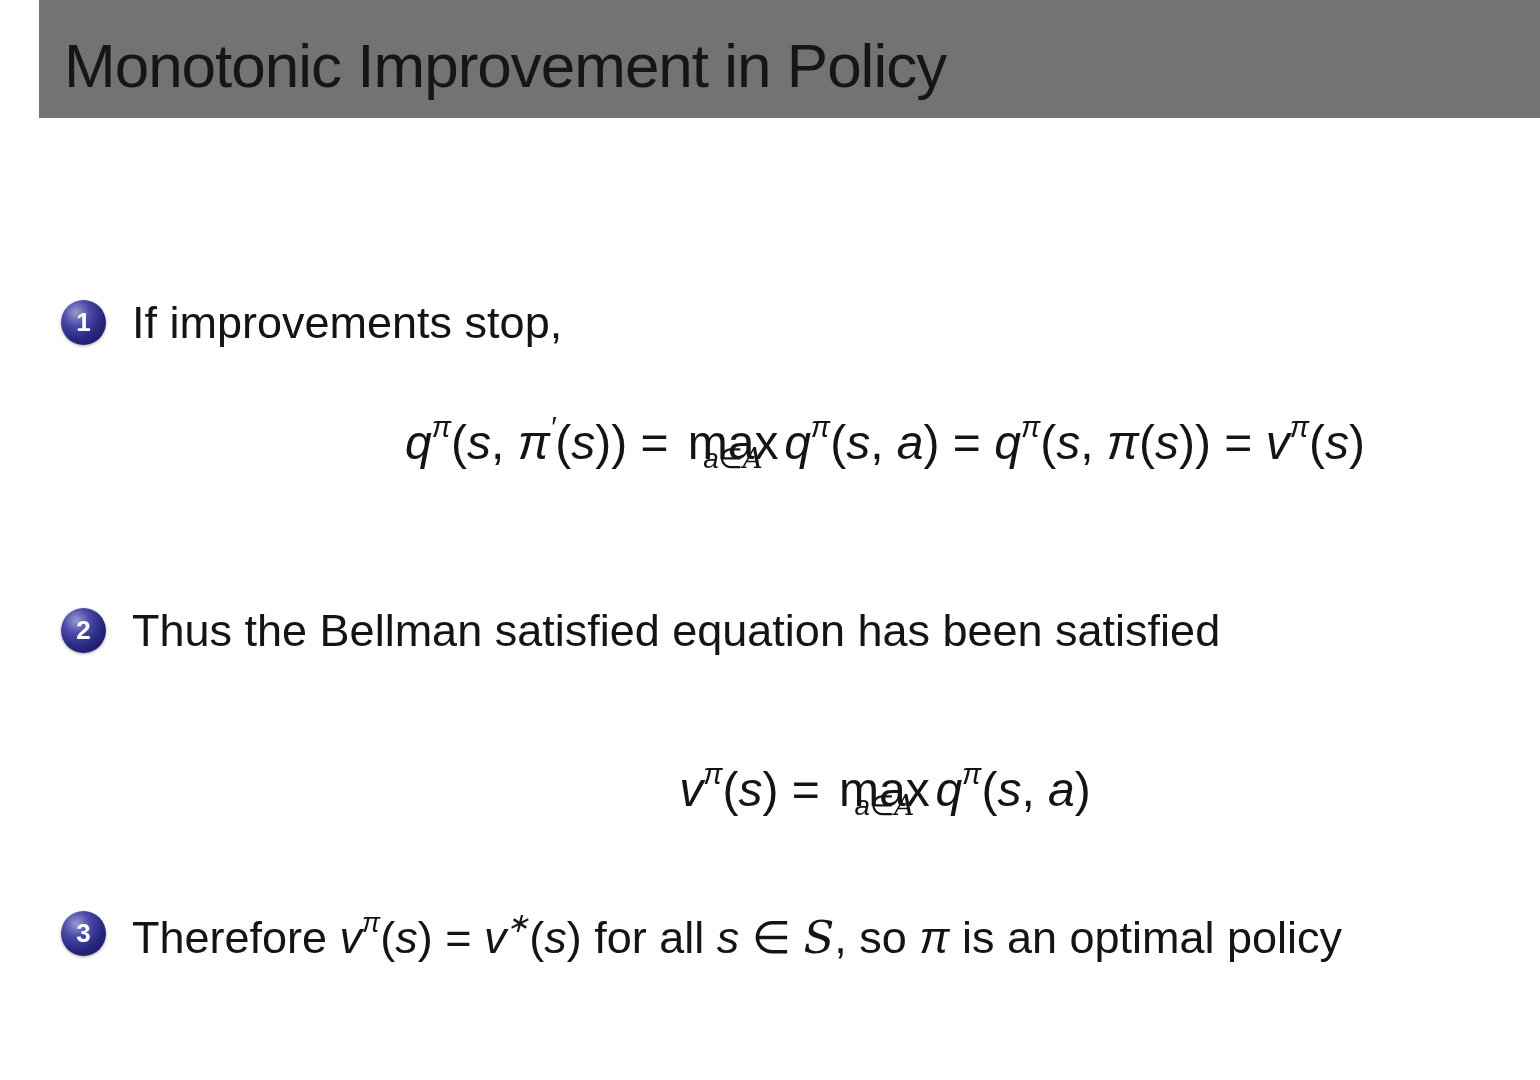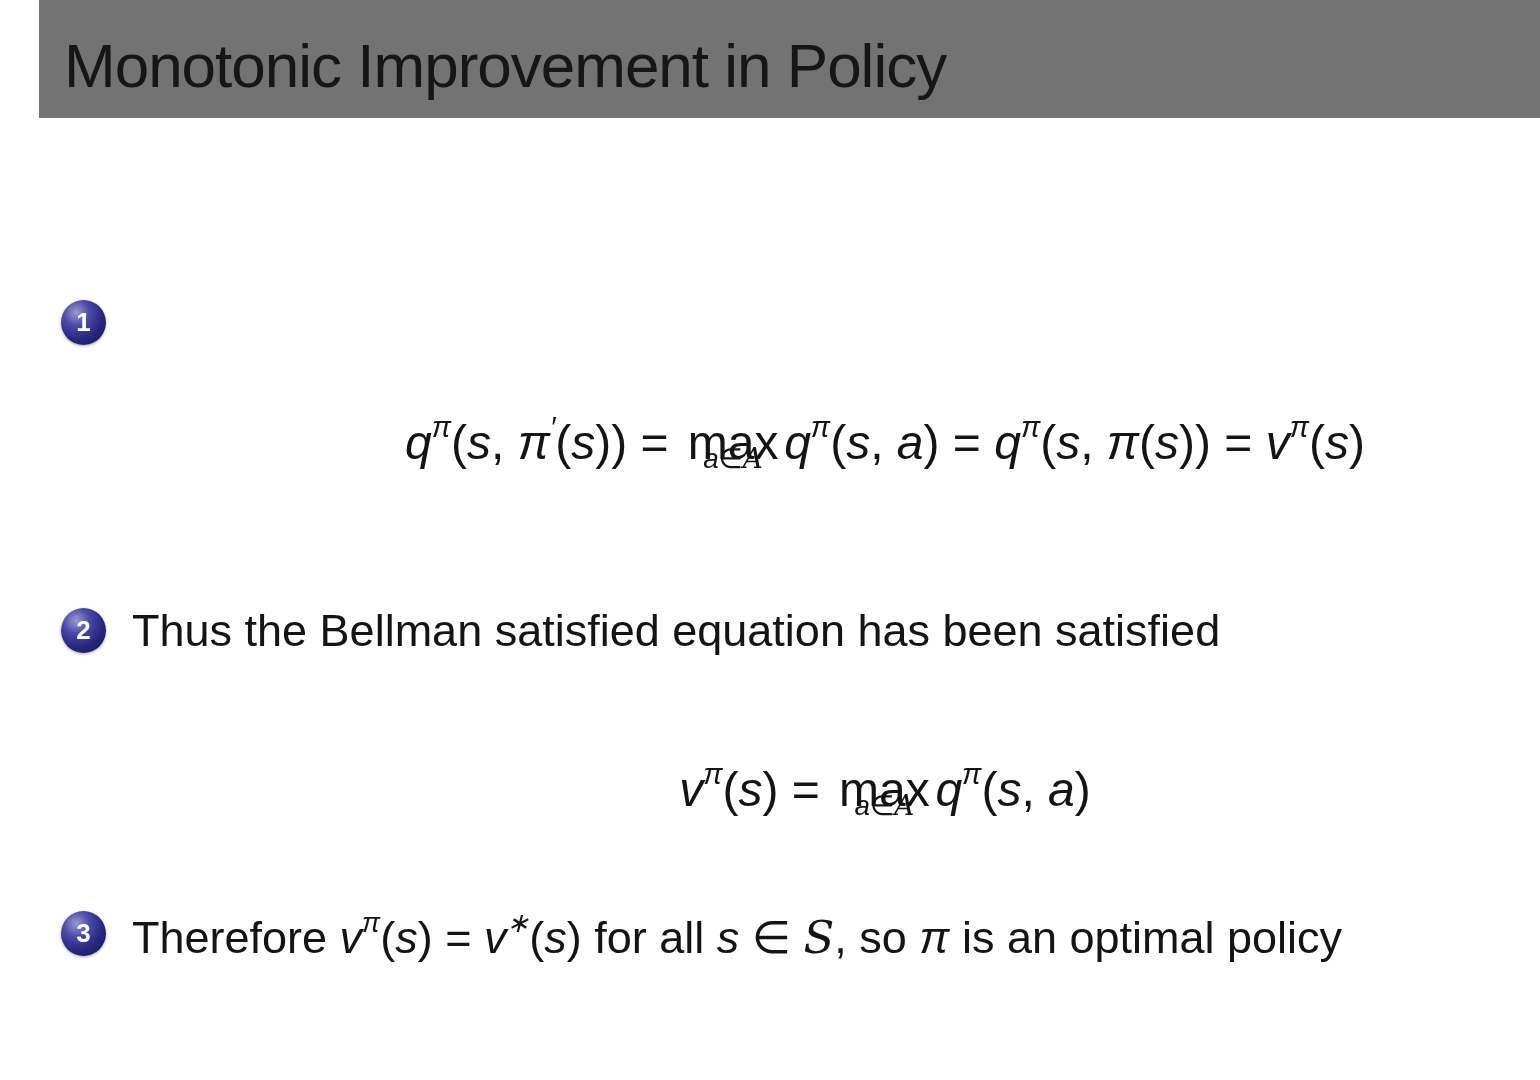--- a/index.html
+++ b/index.html
@@ -113,20 +113,21 @@
 <body>
 
 <div class="slide">
 
   <div class="frame-header">
     <div class="frame-title">Monotonic Improvement in Policy</div>
   </div>
 
   <div class="item item-1">
     <span class="ball-badge">1</span>
+    <span class="item-text">If improvements stop,</span>
   </div>
 
   <div class="equation eq-1"><span class="m-v">q</span><span class="m-sup">π</span><span class="m-op">(</span><span class="m-v">s</span><span class="m-op">, </span><span class="m-v">π</span><span class="m-sup">′</span><span class="m-op">(</span><span class="m-v">s</span><span class="m-op">))</span><span class="m-op"> = </span><span class="m-underop"><span class="m-op">max</span><span class="m-under"><span class="m-v">a</span><span class="m-op">∈</span><span class="m-cal">A</span></span></span><span class="m-v">q</span><span class="m-sup">π</span><span class="m-op">(</span><span class="m-v">s</span><span class="m-op">, </span><span class="m-v">a</span><span class="m-op">)</span><span class="m-op"> = </span><span class="m-v">q</span><span class="m-sup">π</span><span class="m-op">(</span><span class="m-v">s</span><span class="m-op">, </span><span class="m-v">π</span><span class="m-op">(</span><span class="m-v">s</span><span class="m-op">))</span><span class="m-op"> = </span><span class="m-v">v</span><span class="m-sup">π</span><span class="m-op">(</span><span class="m-v">s</span><span class="m-op">)</span></div>
 
   <div class="item item-2">
     <span class="ball-badge">2</span>
     <span class="item-text">Thus the Bellman satisfied equation has been satisfied</span>
   </div>
 
   <div class="equation eq-2"><span class="m-v">v</span><span class="m-sup">π</span><span class="m-op">(</span><span class="m-v">s</span><span class="m-op">)</span><span class="m-op"> = </span><span class="m-underop"><span class="m-op">max</span><span class="m-under"><span class="m-v">a</span><span class="m-op">∈</span><span class="m-cal">A</span></span></span><span class="m-v">q</span><span class="m-sup">π</span><span class="m-op">(</span><span class="m-v">s</span><span class="m-op">, </span><span class="m-v">a</span><span class="m-op">)</span></div>

